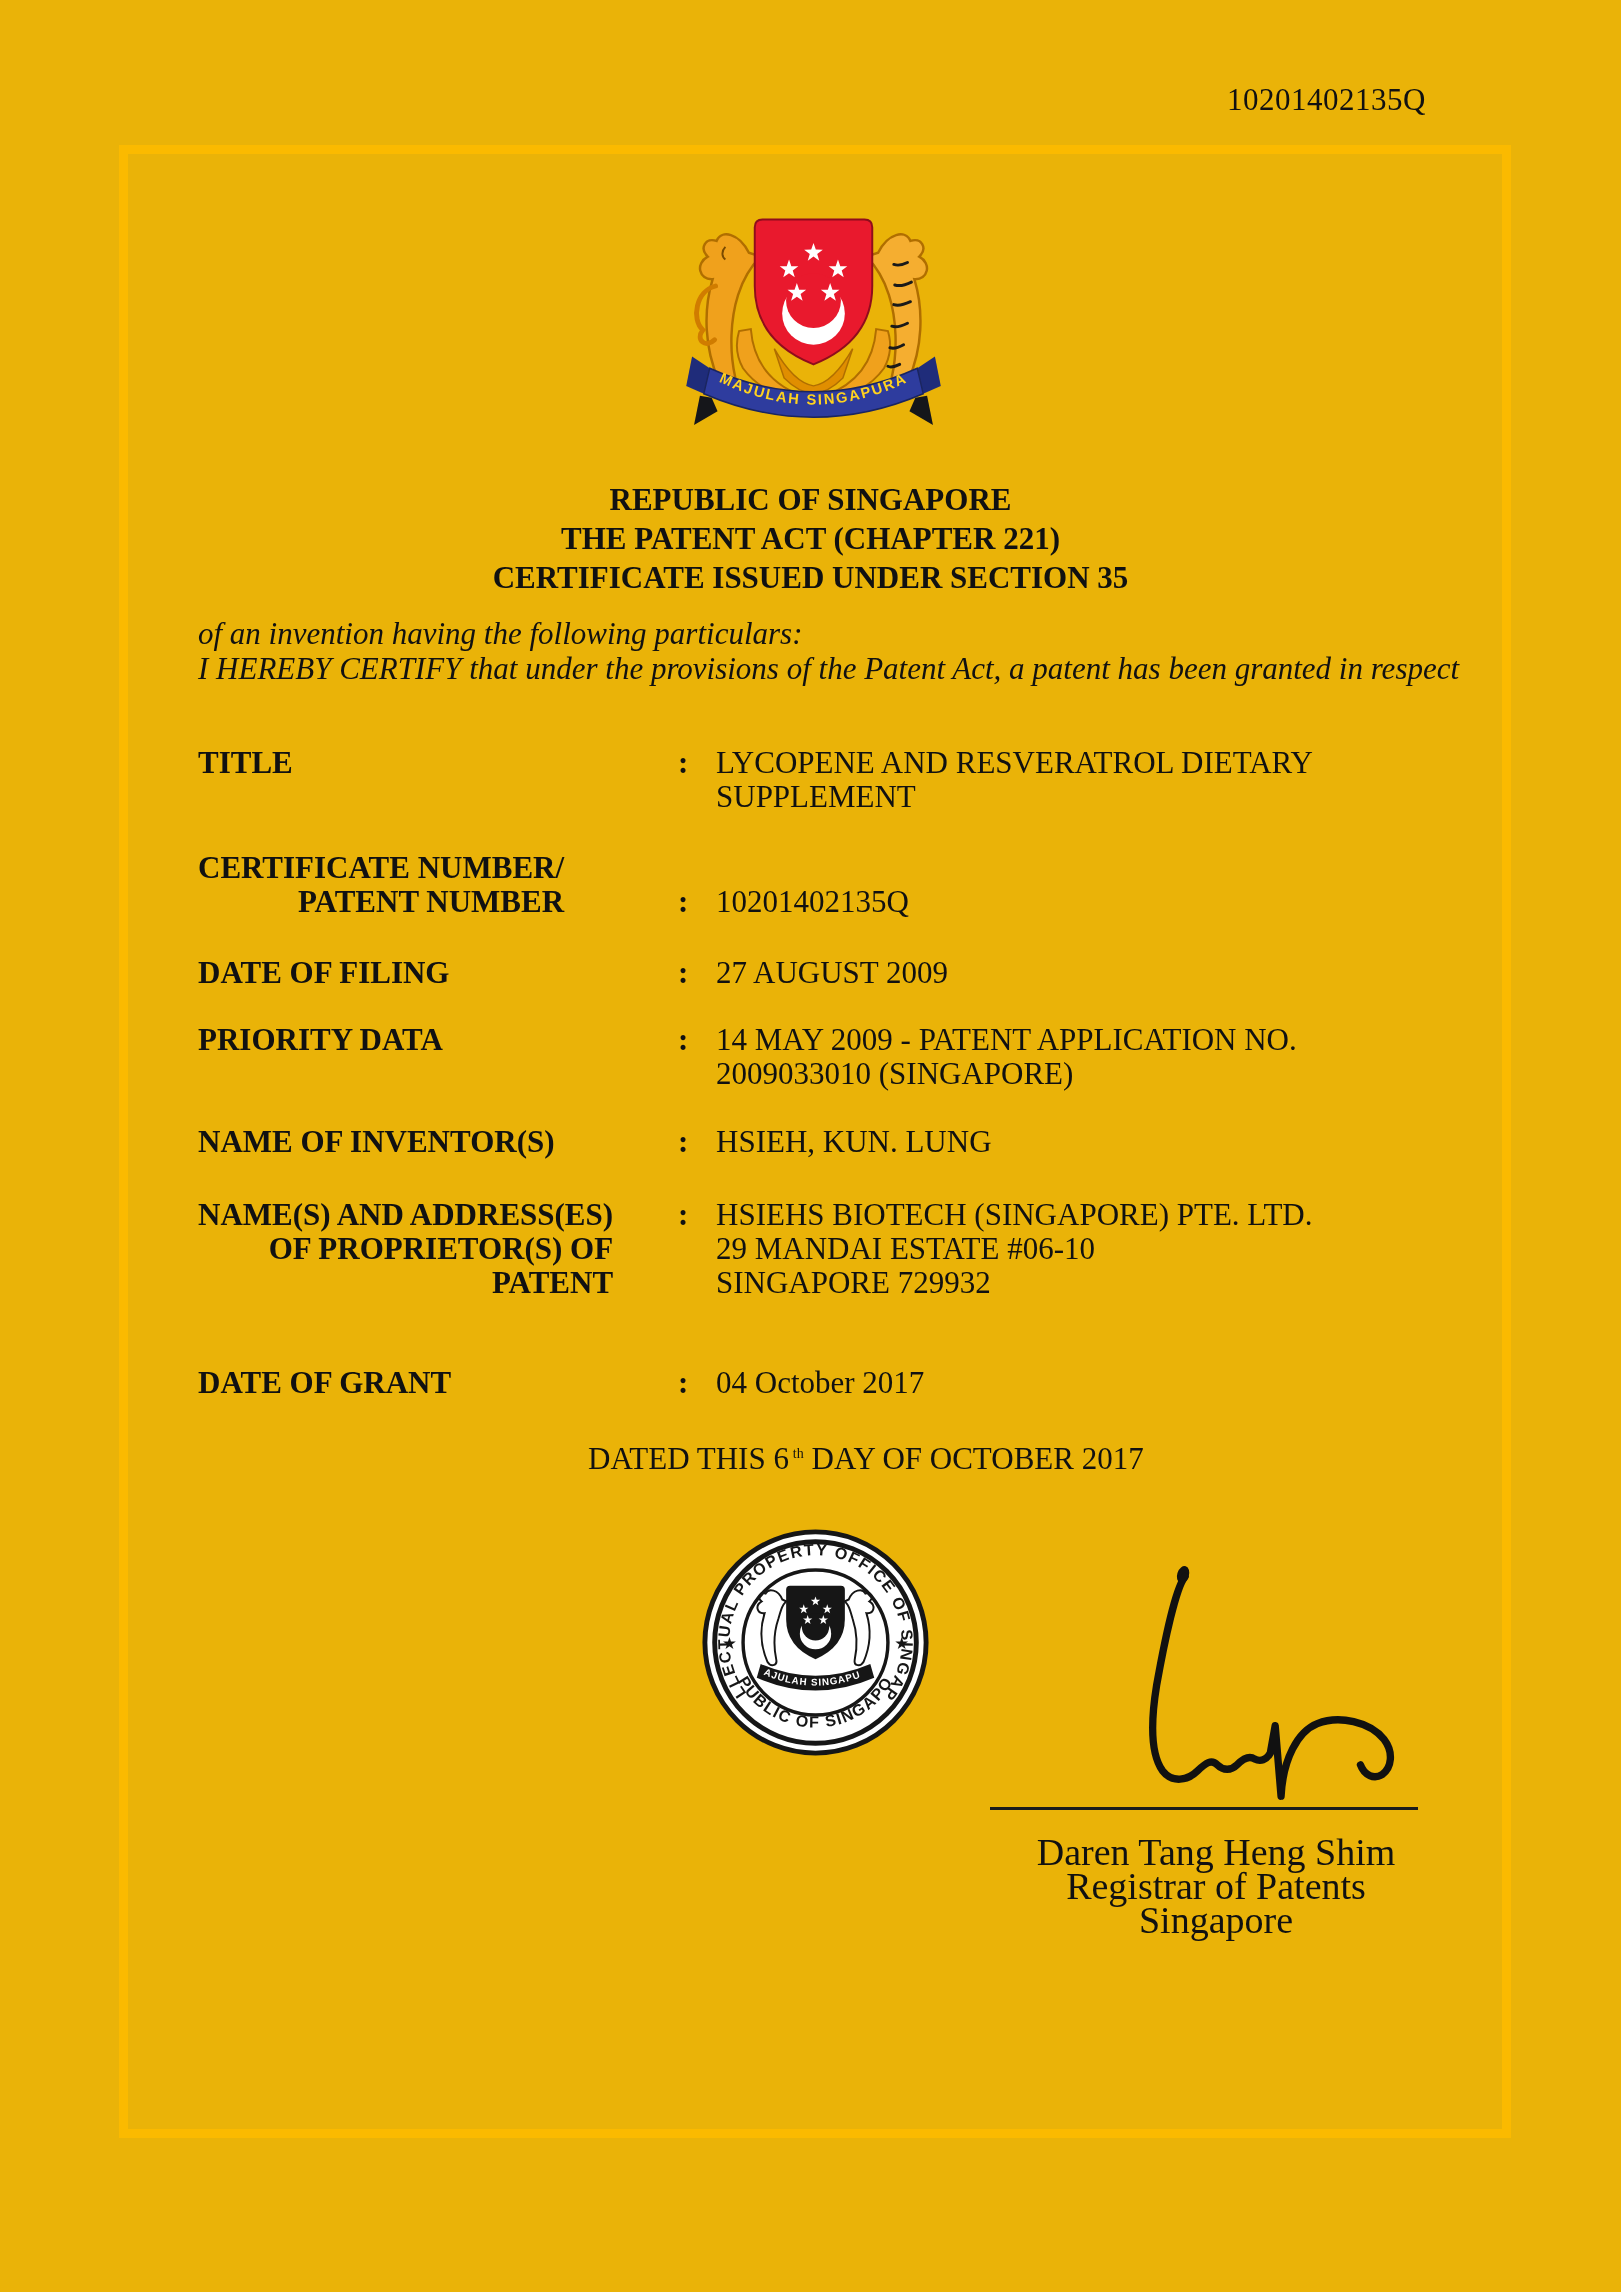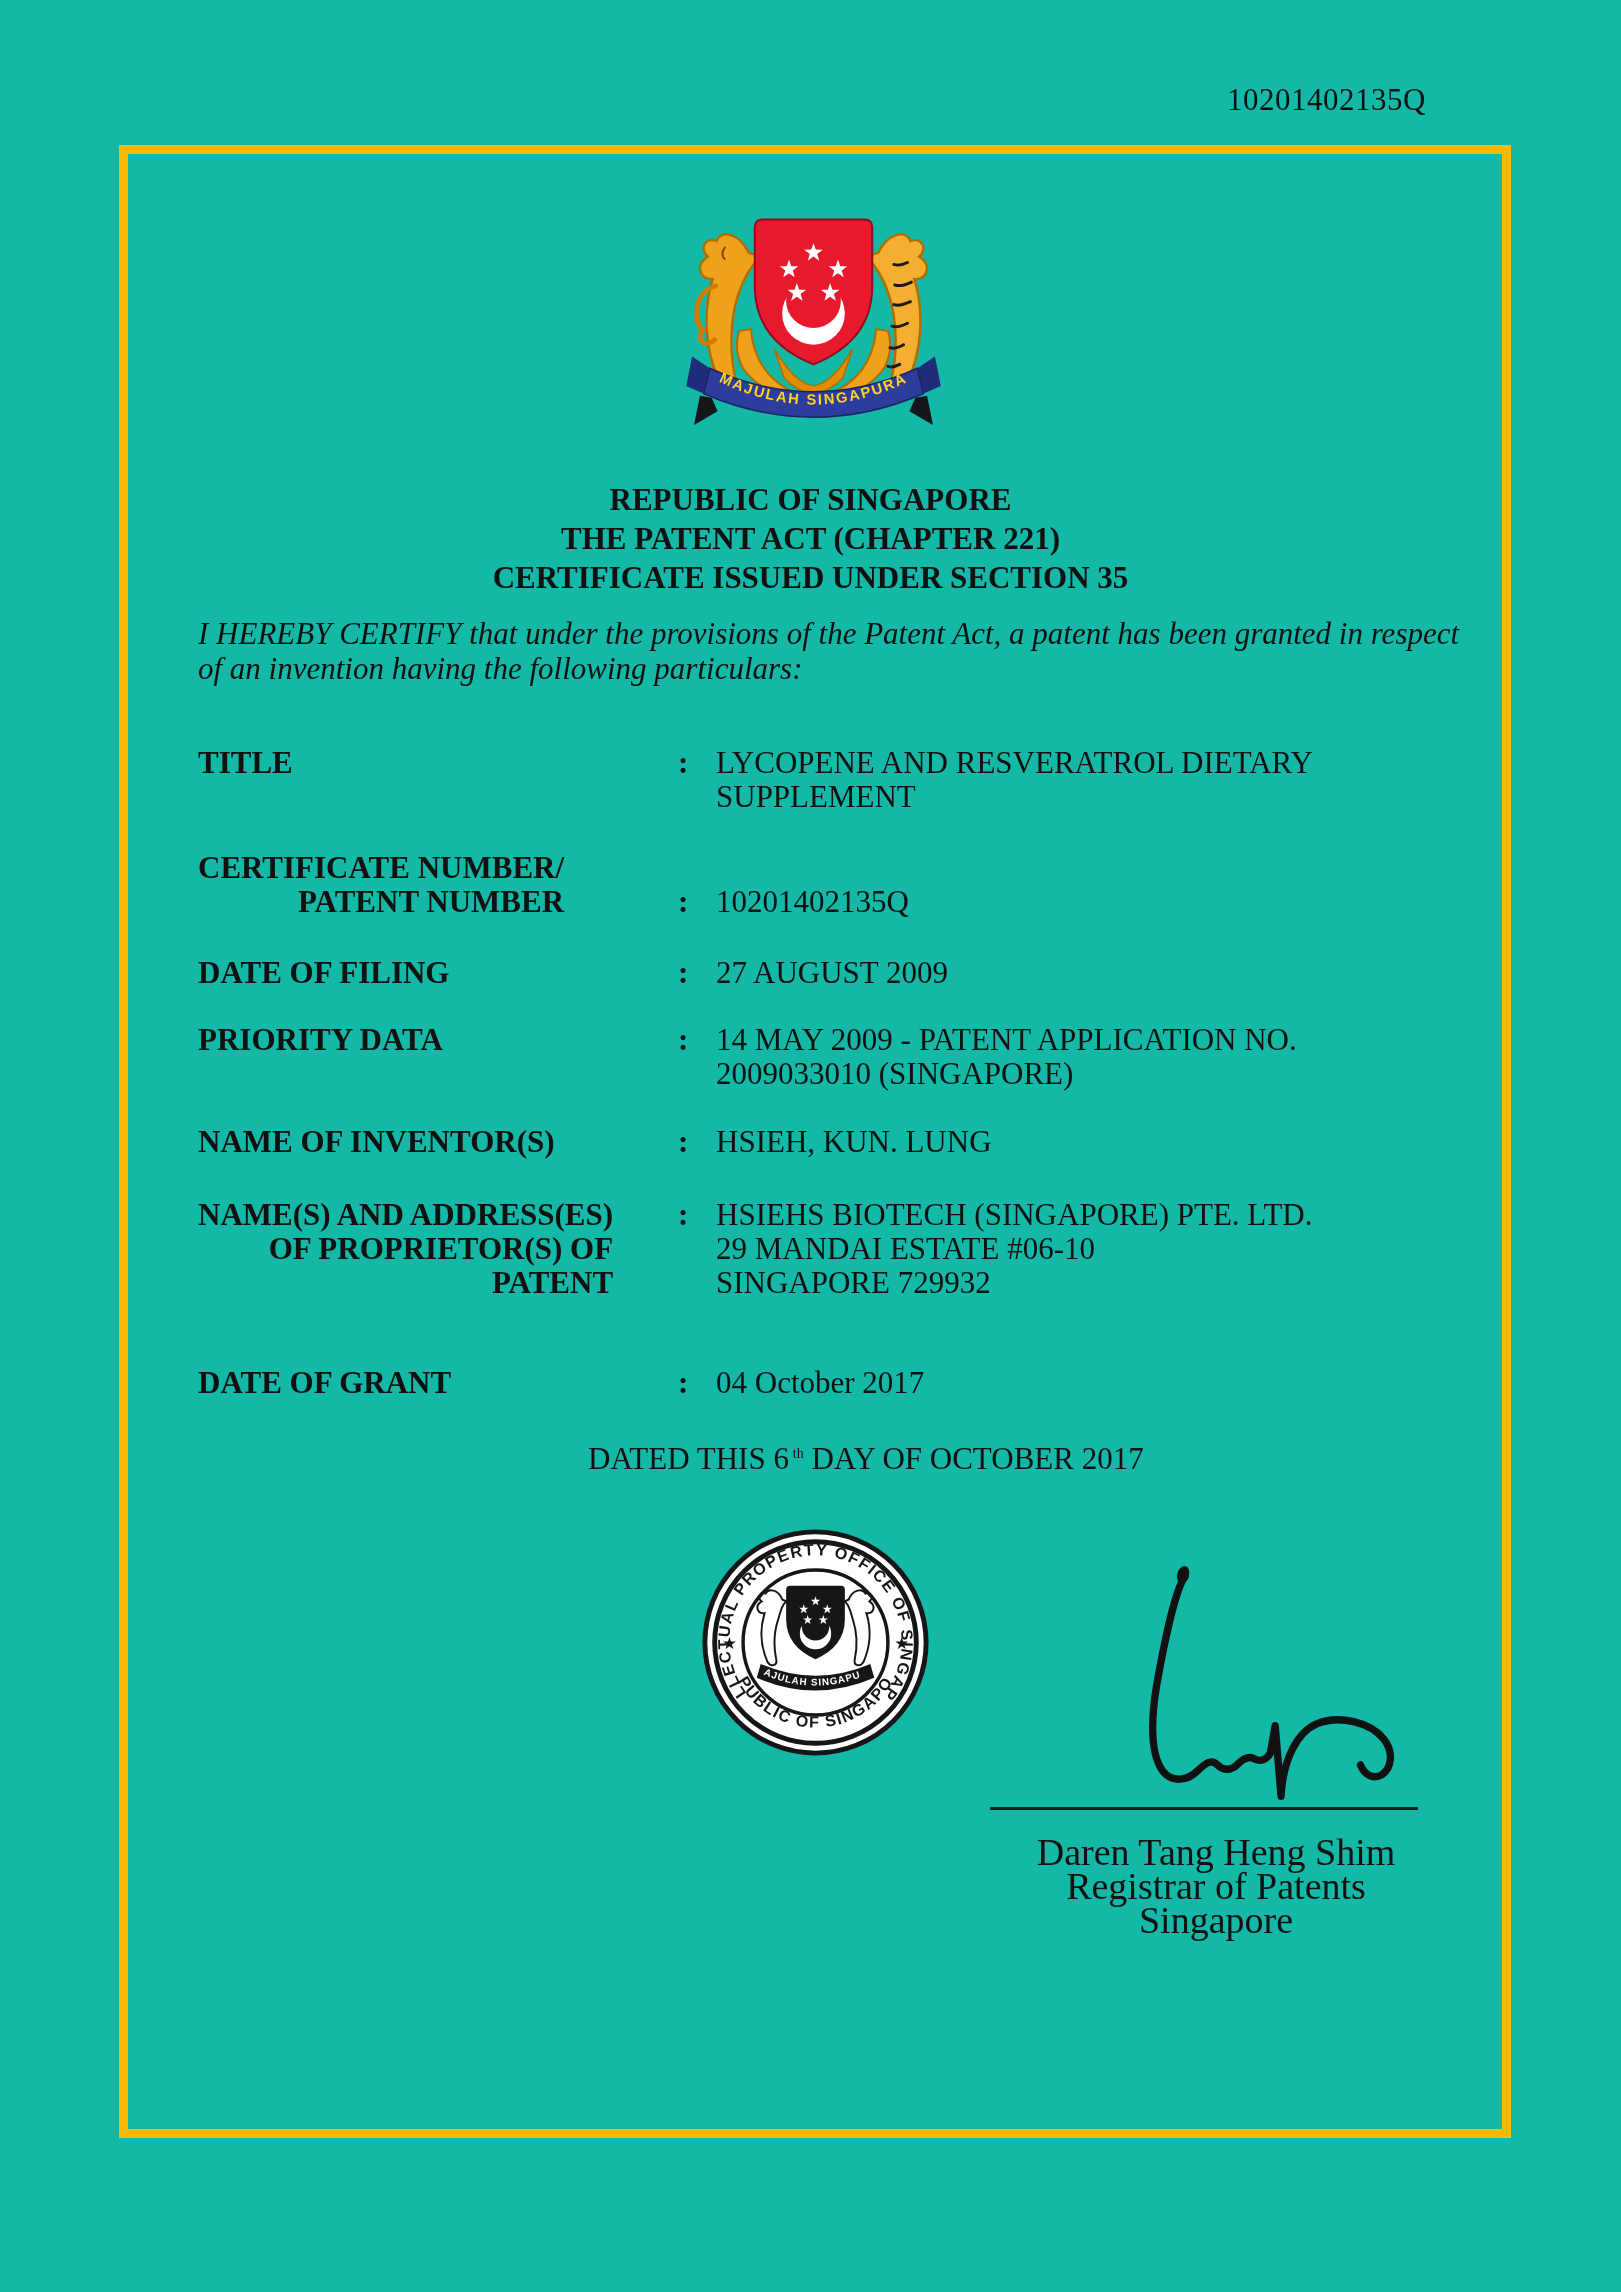--- a/index.html
+++ b/index.html
@@ -1,19 +1,19 @@
 <!DOCTYPE html>
 <html><head>
 <meta charset="utf-8">
 <style>
   html,body{margin:0;padding:0;background:#ffffff;}
   .page{
     position:relative;
     width:1621px;height:2293px;
-    background:#14b8a6;
+    background:#eab308;
     font-family:"Liberation Serif","DejaVu Serif",serif;
     color:#111111;
     overflow:hidden;
   }
   .doc-number{
     position:absolute;top:82px;left:0;width:1426px;
     text-align:right;font-size:31px;letter-spacing:0.5px;
   }
   .frame{
     position:absolute;left:119px;top:145px;
@@ -101,22 +101,22 @@
     </text>
   </svg>
 
   <div class="title-block">
     <div>REPUBLIC OF SINGAPORE</div>
     <div>THE PATENT ACT (CHAPTER 221)</div>
     <div>CERTIFICATE ISSUED UNDER SECTION 35</div>
   </div>
 
   <div class="certify">
+    <div>of an invention having the following particulars:</div>
     <div>I HEREBY CERTIFY that under the provisions of the Patent Act, a patent has been granted in respect</div>
-    <div>of an invention having the following particulars:</div>
   </div>
 
   <div class="frow" style="top:746px">
     <div class="f-label">
         <div>TITLE</div>
       </div>
     <div class="f-colon">:</div>
     <div class="f-value">
       <div>LYCOPENE AND RESVERATROL DIETARY</div>
       <div>SUPPLEMENT</div>

